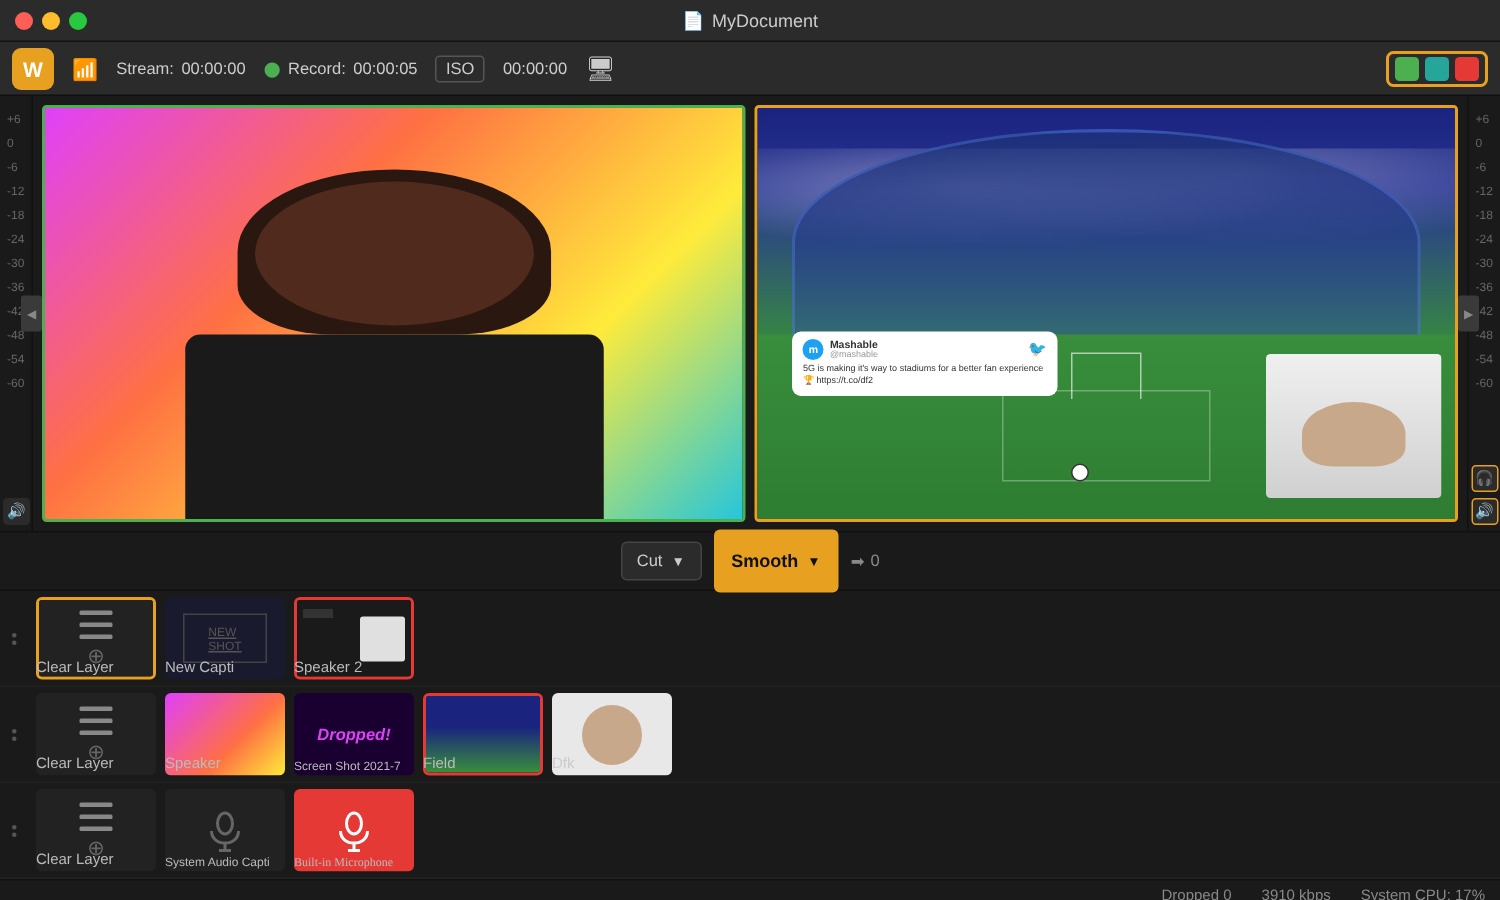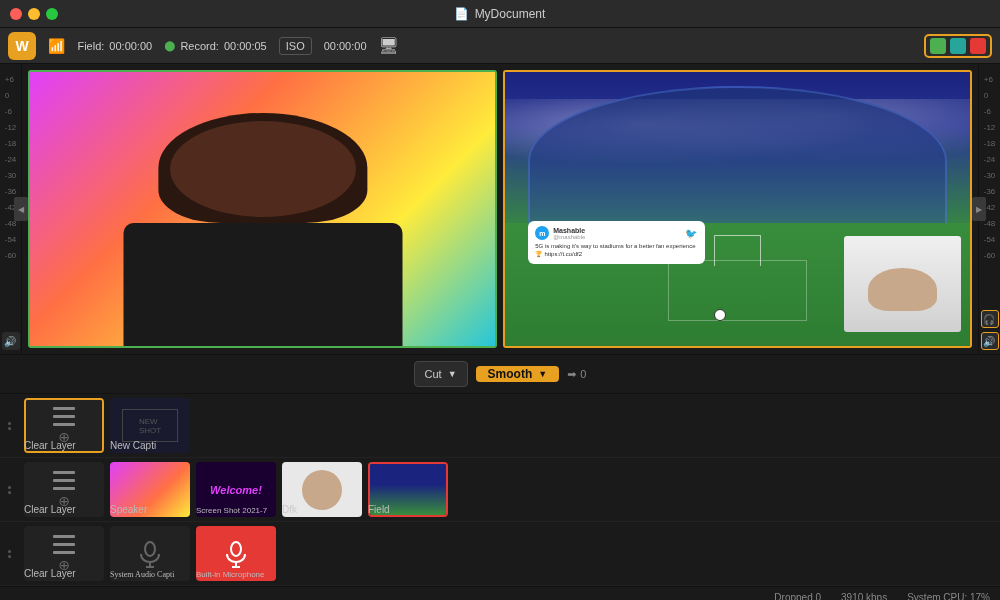--- a/index.html
+++ b/index.html
@@ -285,21 +285,21 @@
       background: #e8a020;
       border-radius: 4px;
       color: #111;
       padding: 4px 12px;
       font-size: 12px;
       font-weight: 600;
       display: flex;
       align-items: center;
       gap: 6px;
       cursor: pointer;
-      height: 16px;
+      height: 42px;
     }
     .arrow-btn {
       display: flex;
       align-items: center;
       gap: 4px;
       font-size: 11px;
       color: #888;
     }
 
     
@@ -493,21 +493,21 @@
 <div id="toolbar">
   <div class="toolbar-logo">
     <span>W</span>
   </div>
 
   <div class="toolbar-item">
     <span class="toolbar-icon">📶</span>
   </div>
 
   <div class="toolbar-item">
-    <span>Field:</span>
+    <span>Stream:</span>
     <span>00:00:00</span>
   </div>
 
   <div class="toolbar-item">
     <span class="toolbar-icon" style="color:#4caf50; font-size:10px;">⬤</span>
     <span>Record:</span>
     <span>00:00:05</span>
   </div>
 
   <div class="toolbar-item" style="background:#2b2b2b;border:1px solid #555;border-radius:3px;padding:2px 6px;">
@@ -660,28 +660,37 @@
           </div>
         </div>
       </div>
       <div class="scene-label">Clear Layer</div>
     </div>
 
     <div style="position:relative;display:inline-block;">
       <div class="scene-thumb">
         <div class="thumb-newshot">
           <div style="width:70%;height:60%;border:1px solid #444;display:flex;align-items:center;justify-content:center;">
-            <div style="font-size:8px;color:#555;text-align:left;">NEW<br>SHOT</div>
+            <div style="font-size:8px;color:#555;text-align:left;text-decoration:underline;">NEW<br>SHOT</div>
           </div>
         </div>
       </div>
       <div class="scene-label">New Capti</div>
     </div>
 
 
+    <div style="position:relative;display:inline-block;">
+      <div class="scene-thumb scene-thumb-selected-orange">
+        <div class="thumb-speaker2">
+          <div style="width:20px;height:6px;background:#333;position:absolute;top:6px;left:4px;right:30%;"></div>
+          <div class="thumb-speaker2-mini"></div>
+        </div>
+      </div>
+      <div class="scene-label">Speaker 2</div>
+    </div>
   </div>
 
   <div class="scene-row">
     <div class="row-handle">
       <div class="row-handle-dot"></div>
         <div class="row-handle-dot"></div>
     </div>
 
     <div style="position:relative;display:inline-block;">
       <div class="scene-thumb">
@@ -699,39 +708,39 @@
 
     <div style="position:relative;display:inline-block;">
       <div class="scene-thumb">
         <div class="thumb-speaker-person"></div>
       </div>
       <div class="scene-label">Speaker</div>
     </div>
 
     <div style="position:relative;display:inline-block;">
       <div class="scene-thumb">
-        <div class="thumb-welcome">Welcome!</div>
+        <div class="thumb-welcome">Dropped!</div>
       </div>
       <div class="scene-label" style="font-size:8px;">Screen Shot 2021-7</div>
+    </div>
+
+    <div style="position:relative;display:inline-block;">
+      <div class="scene-thumb scene-thumb-selected-orange">
+        <div class="thumb-field"></div>
+      </div>
+      <div class="scene-label">Field</div>
     </div>
 
     <div style="position:relative;display:inline-block;">
       <div class="scene-thumb">
         <div class="thumb-dfk">
           <div style="width:40px;height:40px;background:#c8a88a;border-radius:50%;"></div>
         </div>
       </div>
       <div class="scene-label" style="color:#ccc;">Dfk</div>
-    </div>
-
-    <div style="position:relative;display:inline-block;">
-      <div class="scene-thumb scene-thumb-selected-orange">
-        <div class="thumb-field"></div>
-      </div>
-      <div class="scene-label">Field</div>
     </div>
   </div>
 
   <div class="scene-row">
     <div class="row-handle">
       <div class="row-handle-dot"></div>
         <div class="row-handle-dot"></div>
     </div>
 
     <div style="position:relative;display:inline-block;">
@@ -752,24 +761,24 @@
       <div class="scene-thumb">
         <div class="thumb-audio">
           <svg width="28" height="28" viewBox="0 0 28 28" fill="none" xmlns="http://www.w3.org/2000/svg">
             <ellipse cx="14" cy="9" rx="5" ry="7" stroke="#666" stroke-width="2"></ellipse>
             <path d="M5 14c0 5 4 8 9 8s9-3 9-8" stroke="#666" stroke-width="2" fill="none"></path>
             <line x1="14" y1="22" x2="14" y2="27" stroke="#666" stroke-width="2"></line>
             <line x1="10" y1="27" x2="18" y2="27" stroke="#666" stroke-width="2"></line>
           </svg>
         </div>
       </div>
-      <div class="scene-label" style="font-size:8px;font-family:Liberation Serif, serif;">System Audio Capti</div>
-    </div>
-
-    <div style="position:relative;display:inline-block;">
+      <div class="scene-label" style="font-size:8px;">System Audio Capti</div>
+    </div>
+
+    <div style="position:relative;display:inline-block;font-family:Liberation Serif, serif;">
       <div class="scene-thumb">
         <div class="thumb-mic-red">
           <svg width="28" height="28" viewBox="0 0 28 28" fill="none" xmlns="http://www.w3.org/2000/svg">
             <ellipse cx="14" cy="9" rx="5" ry="7" stroke="white" stroke-width="2"></ellipse>
             <path d="M5 14c0 5 4 8 9 8s9-3 9-8" stroke="white" stroke-width="2" fill="none"></path>
             <line x1="14" y1="22" x2="14" y2="27" stroke="white" stroke-width="2"></line>
             <line x1="10" y1="27" x2="18" y2="27" stroke="white" stroke-width="2"></line>
           </svg>
         </div>
       </div>

